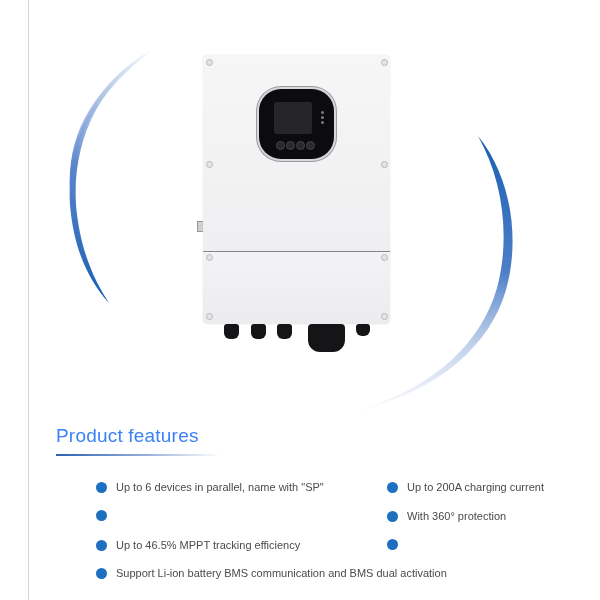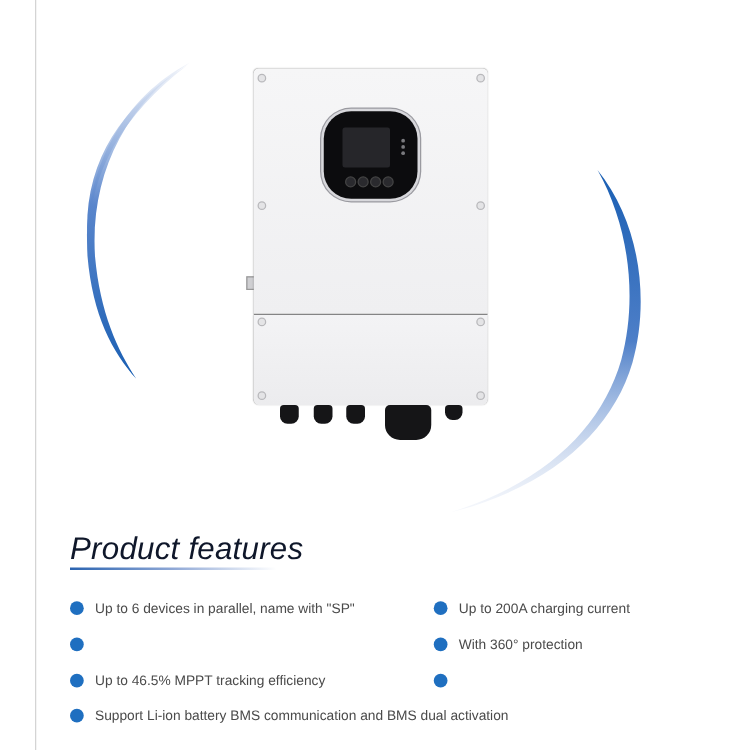--- a/index.html
+++ b/index.html
@@ -27,27 +27,27 @@
     position: absolute; left: 56px; top: 34px; width: 75px; height: 70px;
     background: #0c0c0e; border-radius: 22px; box-shadow: 0 0 0 2px #d8d8dc, 0 0 0 3px #9a9aa0;
   }
   .display-screen { position: absolute; left: 15px; top: 13px; width: 38px; height: 32px; background: #26262a; border-radius: 2px; }
   .led { position: absolute; left: 62px; width: 3px; height: 3px; border-radius: 50%; background: #7a7a7e; }
   .btn { position: absolute; top: 52px; width: 7px; height: 7px; border-radius: 50%; background: #2a2a2e; border: 1px solid #444; }
   .side-knob { position: absolute; left: -6px; top: 166px; width: 6px; height: 9px; background: #cfcfd2; border: 1px solid #999; }
   .gland { position: absolute; background: #151517; border-radius: 3px 3px 6px 6px; }
   
   .section-title {
-    position: absolute; left: 56px; top: 425px; font-size: 25px; color: #0f172a; letter-spacing: 0.2px; font-style: italic;
+    position: absolute; left: 56px; top: 425px; font-size: 19px; color: #3b82f6; letter-spacing: 0.2px;
   }
   .title-underline {
     position: absolute; left: 56px; top: 454px; width: 165px; height: 2px;
     background: linear-gradient(90deg, #2a63b0 0%, #8fa8d6 50%, rgba(220,228,244,0) 100%);
   }
-  .feature { position: absolute; display: flex; align-items: flex-start; font-size: 11px; color: #4a4a4a; }
+  .feature { position: absolute; display: flex; align-items: center; font-size: 11px; color: #4a4a4a; margin-left: 40px; }
   .bullet { width: 11px; height: 11px; border-radius: 50%; background: #1f6fc0; margin-right: 9px; flex: none; }
 </style>
 </head>
 <body>
 
 <div class="left-rule"></div>
 
 <svg class="arcs" width="600" height="420">
   <defs>
     <linearGradient id="gl" x1="0" y1="0" x2="0" y2="1">

